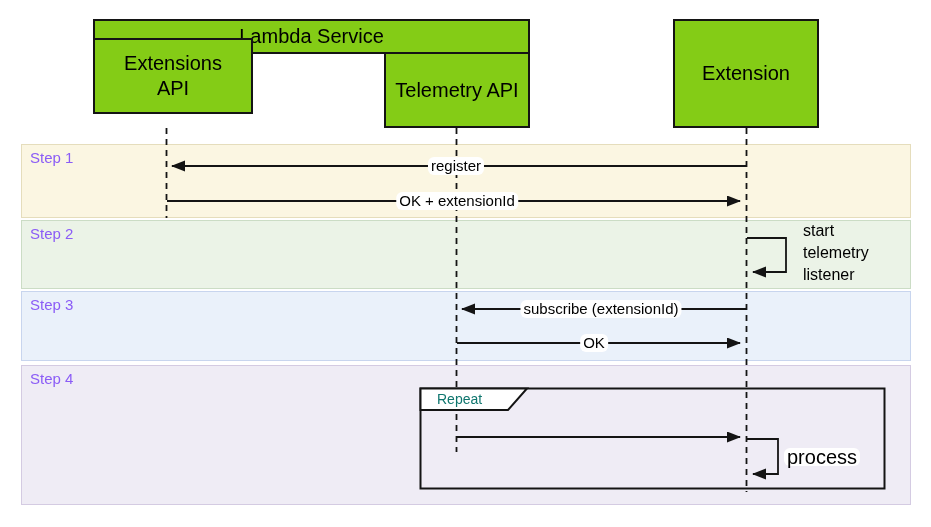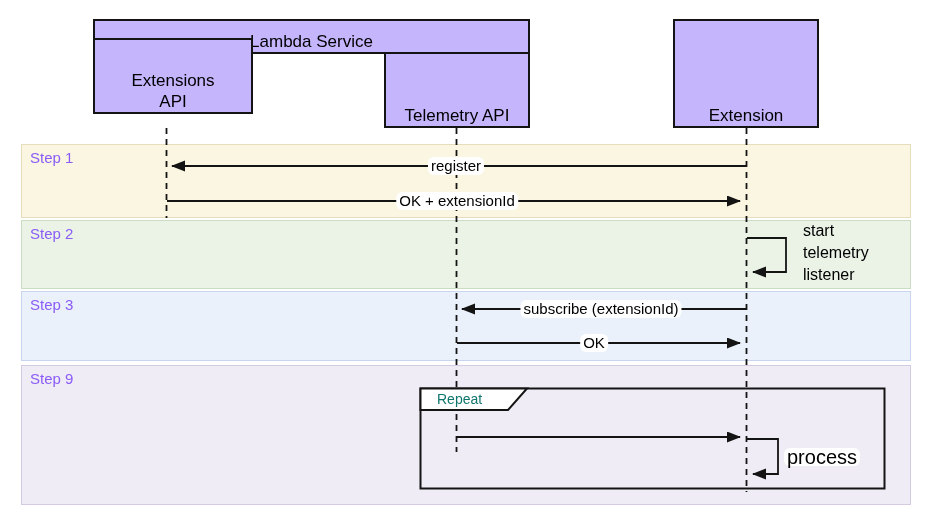--- a/index.html
+++ b/index.html
@@ -4,23 +4,23 @@
 <style>
   html,body{margin:0;padding:0;background:#ffffff;}
   body{font-family:"Liberation Sans","DejaVu Sans",sans-serif;color:#141414;}
   .stage{position:relative;width:931px;height:527px;background:#ffffff;overflow:hidden;}
 
   
   .band{position:absolute;left:21px;width:890px;border:1px solid;box-sizing:border-box;}
   .band-label{position:absolute;left:30px;font-size:15px;font-weight:normal;color:#8b5cf6;}
 
   
-  .actor{position:absolute;background:#c4b5fd;border:2px solid #141414;box-sizing:border-box;
-         display:flex;align-items:flex-end;justify-content:center;text-align:center;
-         font-size:17px;color:#000;line-height:1.25;}
+  .actor{position:absolute;background:#84cc16;border:2px solid #141414;box-sizing:border-box;
+         display:flex;align-items:center;justify-content:center;text-align:center;
+         font-size:20px;color:#000;line-height:1.25;}
   .actor .wrap-narrow{width:100px;}
 
   
   svg.overlay{position:absolute;left:0;top:0;}
 
   
   .msg{position:absolute;font-size:15px;color:#000;background:#ffffff;padding:0 3px;
        transform:translateX(-50%);white-space:nowrap;line-height:18px;border-radius:6px;}
   .loop-label{position:absolute;font-size:16px;color:#000;line-height:22px;}
   .fragment-label{position:absolute;font-size:14px;color:#0f766e;line-height:18px;}
@@ -31,21 +31,21 @@
 <div class="stage">
 
   <div class="band" style="top: 144px; height: 74px; background-color: rgb(251, 246, 226); border-color: rgb(229, 221, 188);"></div>
   <div class="band" style="top: 220px; height: 69px; background-color: rgb(235, 243, 231); border-color: rgb(203, 220, 197);"></div>
   <div class="band" style="top: 291px; height: 70px; background-color: rgb(234, 241, 250); border-color: rgb(200, 213, 238);"></div>
   <div class="band" style="top: 365px; height: 140px; background-color: rgb(239, 236, 245); border-color: rgb(212, 203, 226);"></div>
 
   <div class="band-label" style="top:149px;">Step 1</div>
   <div class="band-label" style="top:225px;">Step 2</div>
   <div class="band-label" style="top:296px;">Step 3</div>
-  <div class="band-label" style="top:370px;">Step 9</div>
+  <div class="band-label" style="top:370px;">Step 4</div>
 
   <div class="actor" style="left:93px;top:19px;width:437px;height:35px;">
     <span>Lambda Service</span>
   </div>
   <div class="actor" style="left:93px;top:38px;width:160px;height:76px;">
     <span class="wrap-narrow">Extensions API</span>
   </div>
   <div class="actor" style="left:384px;top:52px;width:146px;height:76px;">
     <span>Telemetry API</span>
   </div>

